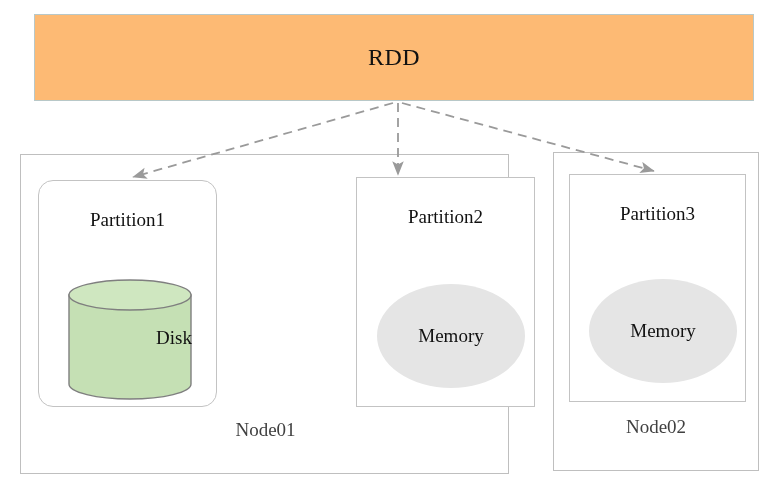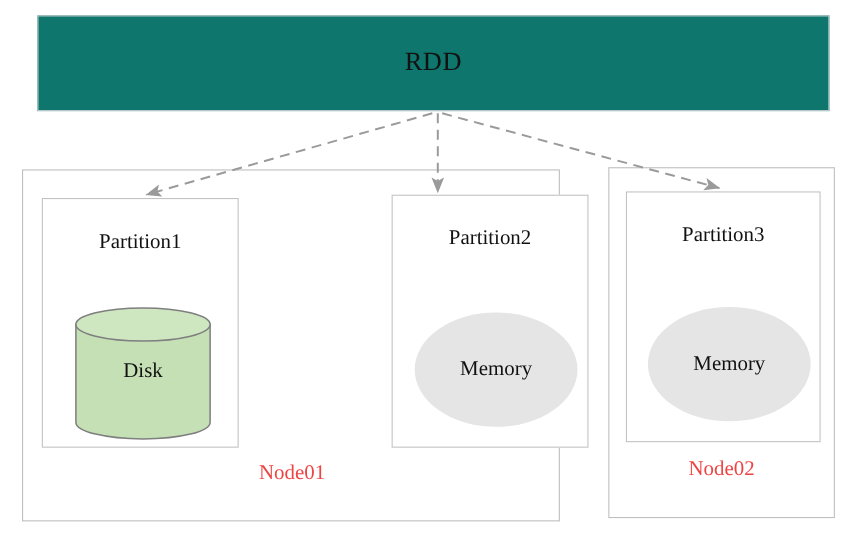--- a/index.html
+++ b/index.html
@@ -16,21 +16,21 @@
     overflow: hidden;
   }
 
   
   #rdd-box {
     position: absolute;
     left: 34px;
     top: 14px;
     width: 720px;
     height: 87px;
-    background: #0f766e;
+    background: #fdba74;
     border: 1px solid #b8c8c8;
     box-sizing: border-box;
     display: flex;
     align-items: center;
     justify-content: center;
   }
   #rdd-label {
     font-size: 24px;
     color: #111111;
     letter-spacing: 0.5px;
@@ -45,21 +45,21 @@
   }
   #node01-box { left: 20px;  top: 154px; width: 489px; height: 320px; }
   #node02-box { left: 553px; top: 152px; width: 206px; height: 319px; }
 
   .node-label {
     position: absolute;
     left: 0;
     width: 100%;
     text-align: center;
     font-size: 19px;
-    color: #ef4444;
+    color: #404040;
   }
   #node01-label { bottom: 32px; }
   #node02-label { bottom: 32px; }
 
   
   .partition-box {
     position: absolute;
     border: 1px solid #c3c3c3;
     background: #ffffff;
     box-sizing: border-box;
@@ -84,21 +84,21 @@
     left: 29px;
     top: 98px;
     width: 124px;
     height: 121px;
   }
   #disk-label {
     position: absolute;
     left: 0;
     width: 100%;
     top: 48px;
-    text-align: center;
+    text-align: right;
     font-size: 19px;
     color: #111111;
     pointer-events: none;
   }
 
   
   .memory-shape {
     position: absolute;
     background: #e5e5e5;
     border-radius: 50%;
@@ -131,21 +131,21 @@
 <body>
 
 <div id="canvas">
 
   <div id="rdd-box">
     <span id="rdd-label">RDD</span>
   </div>
 
   <div id="node01-box" class="node-box">
 
-    <div id="partition1-box" class="partition-box" style="left:17px; top:25px;">
+    <div id="partition1-box" class="partition-box" style="left:17px; top:25px;border-radius:15px;">
       <span class="partition-label">Partition1</span>
 
       <div id="disk-shape">
         <svg width="124" height="121" viewBox="0 0 124 121" xmlns="http://www.w3.org/2000/svg">
           <path d="M1,16 L1,105 A61,15 0 0 0 123,105 L123,16 Z" fill="#c5e0b4" stroke="#7f7f7f" stroke-width="1.4"></path>
           <ellipse cx="62" cy="16" rx="61" ry="15" fill="#cfe7c0" stroke="#7f7f7f" stroke-width="1.4"></ellipse>
         </svg>
         <span id="disk-label">Disk</span>
       </div>
     </div>

